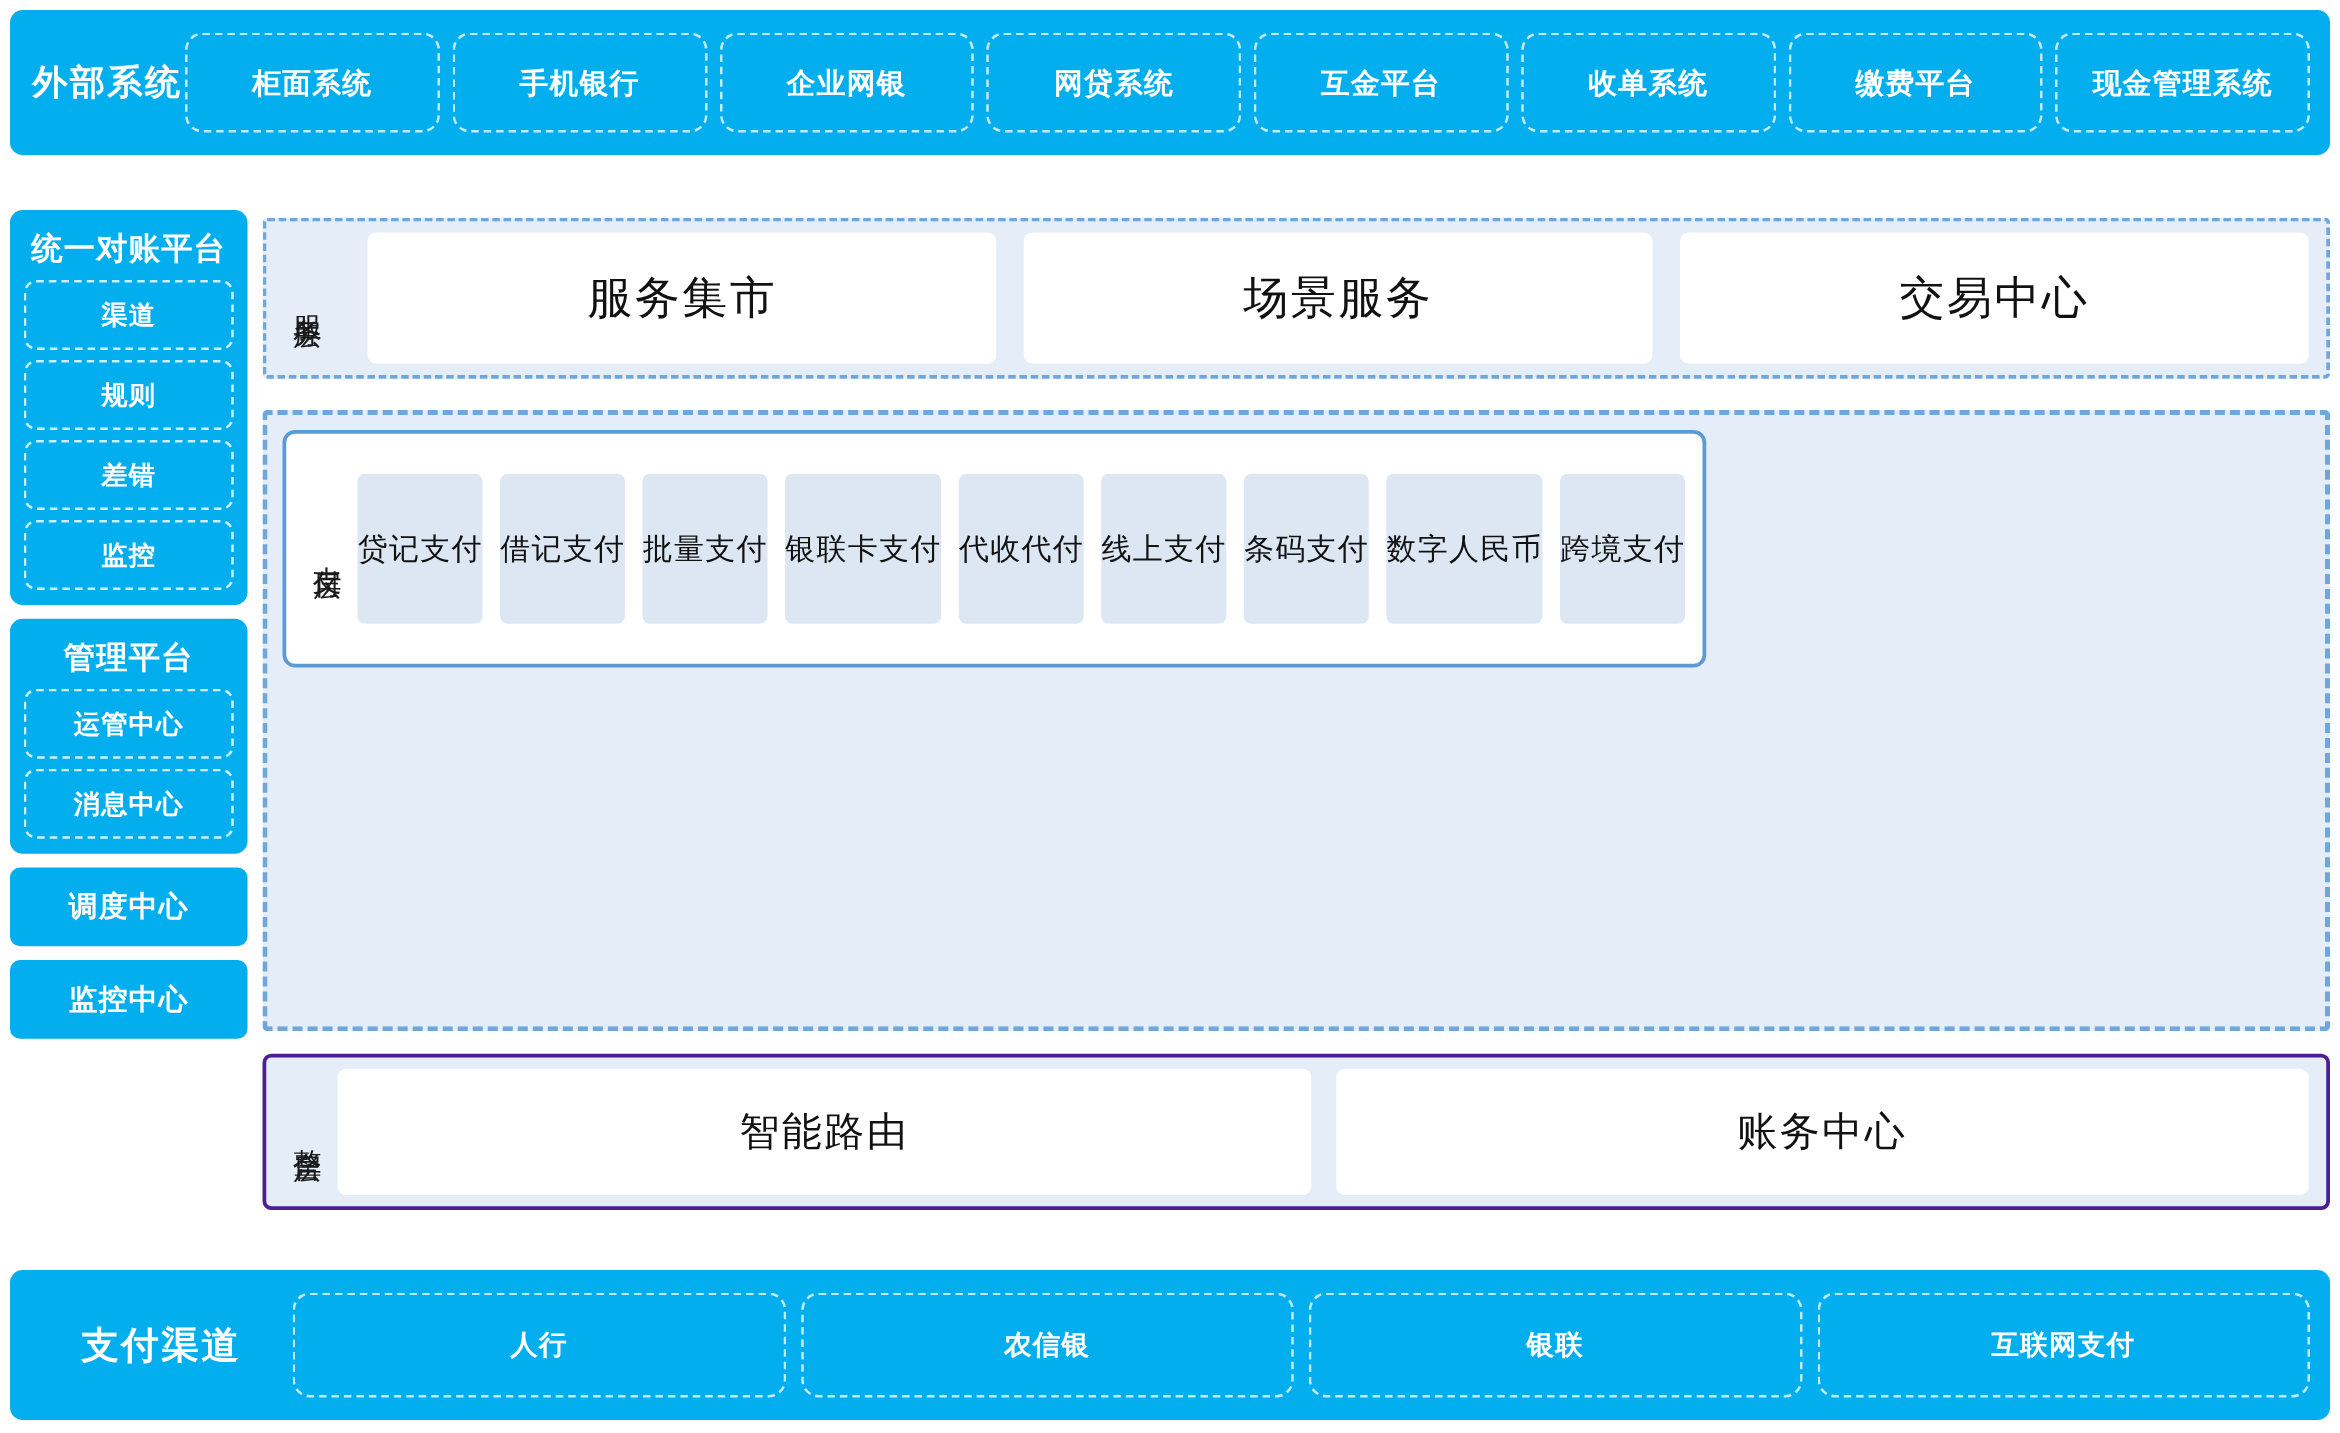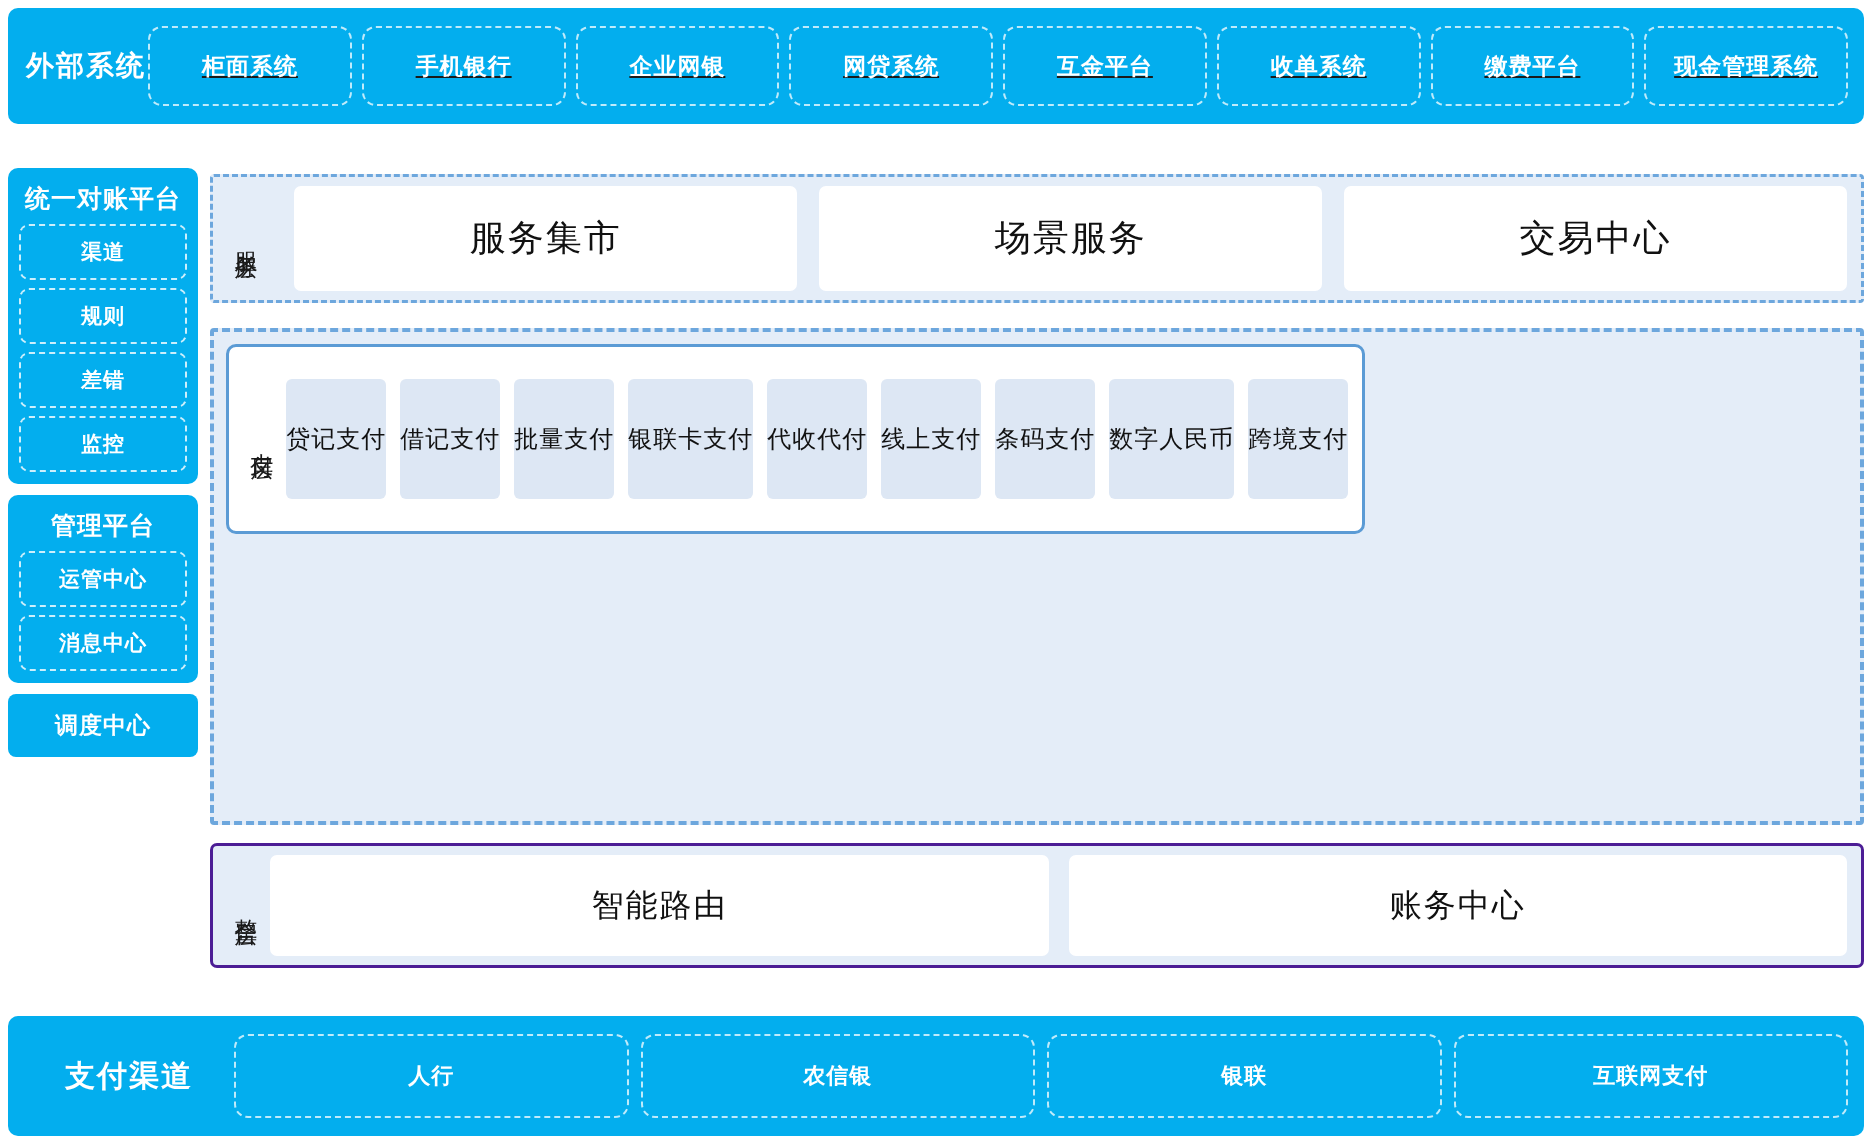--- a/index.html
+++ b/index.html
@@ -48,21 +48,21 @@
     font-size:23px;
     font-weight:700;
     letter-spacing:1px;
     white-space:nowrap;
     box-sizing:border-box;
   }
 
   
   #external-bar{left:8px;top:8px;width:1856px;height:116px;padding:0 16px;}
   #external-bar .bar-title{width:124px;font-size:28px;}
-  #external-bar .bar-chips{padding:18px 0;text-decoration:underline;}
+  #external-bar .bar-chips{padding:18px 0;}
 
   
   #channel-bar{left:8px;top:1016px;width:1856px;height:120px;padding:0 16px;}
   #channel-bar .bar-title{width:210px;font-size:30px;}
   #channel-bar .bar-chips{padding:18px 0;gap:12px;}
   #channel-bar .bar-chip{font-size:22px;}
 
   
   .sidebar{position:absolute;left:8px;top:168px;width:190px;}
   .side-block{
@@ -254,20 +254,21 @@
       <div class="side-sub">监控</div>
     </div>
 
     <div class="side-block">
       <div class="side-block-title">管理平台</div>
       <div class="side-sub">运管中心</div>
       <div class="side-sub">消息中心</div>
     </div>
 
     <div class="side-solo">调度中心</div>
+    <div class="side-solo">监控中心</div>
   </div>
 
   <div class="main">
 
     <div class="service-layer">
       <div class="vlabel">服务层</div>
       <div class="service-cards">
         <div class="service-card">服务集市</div>
         <div class="service-card">场景服务</div>
         <div class="service-card">交易中心</div>

